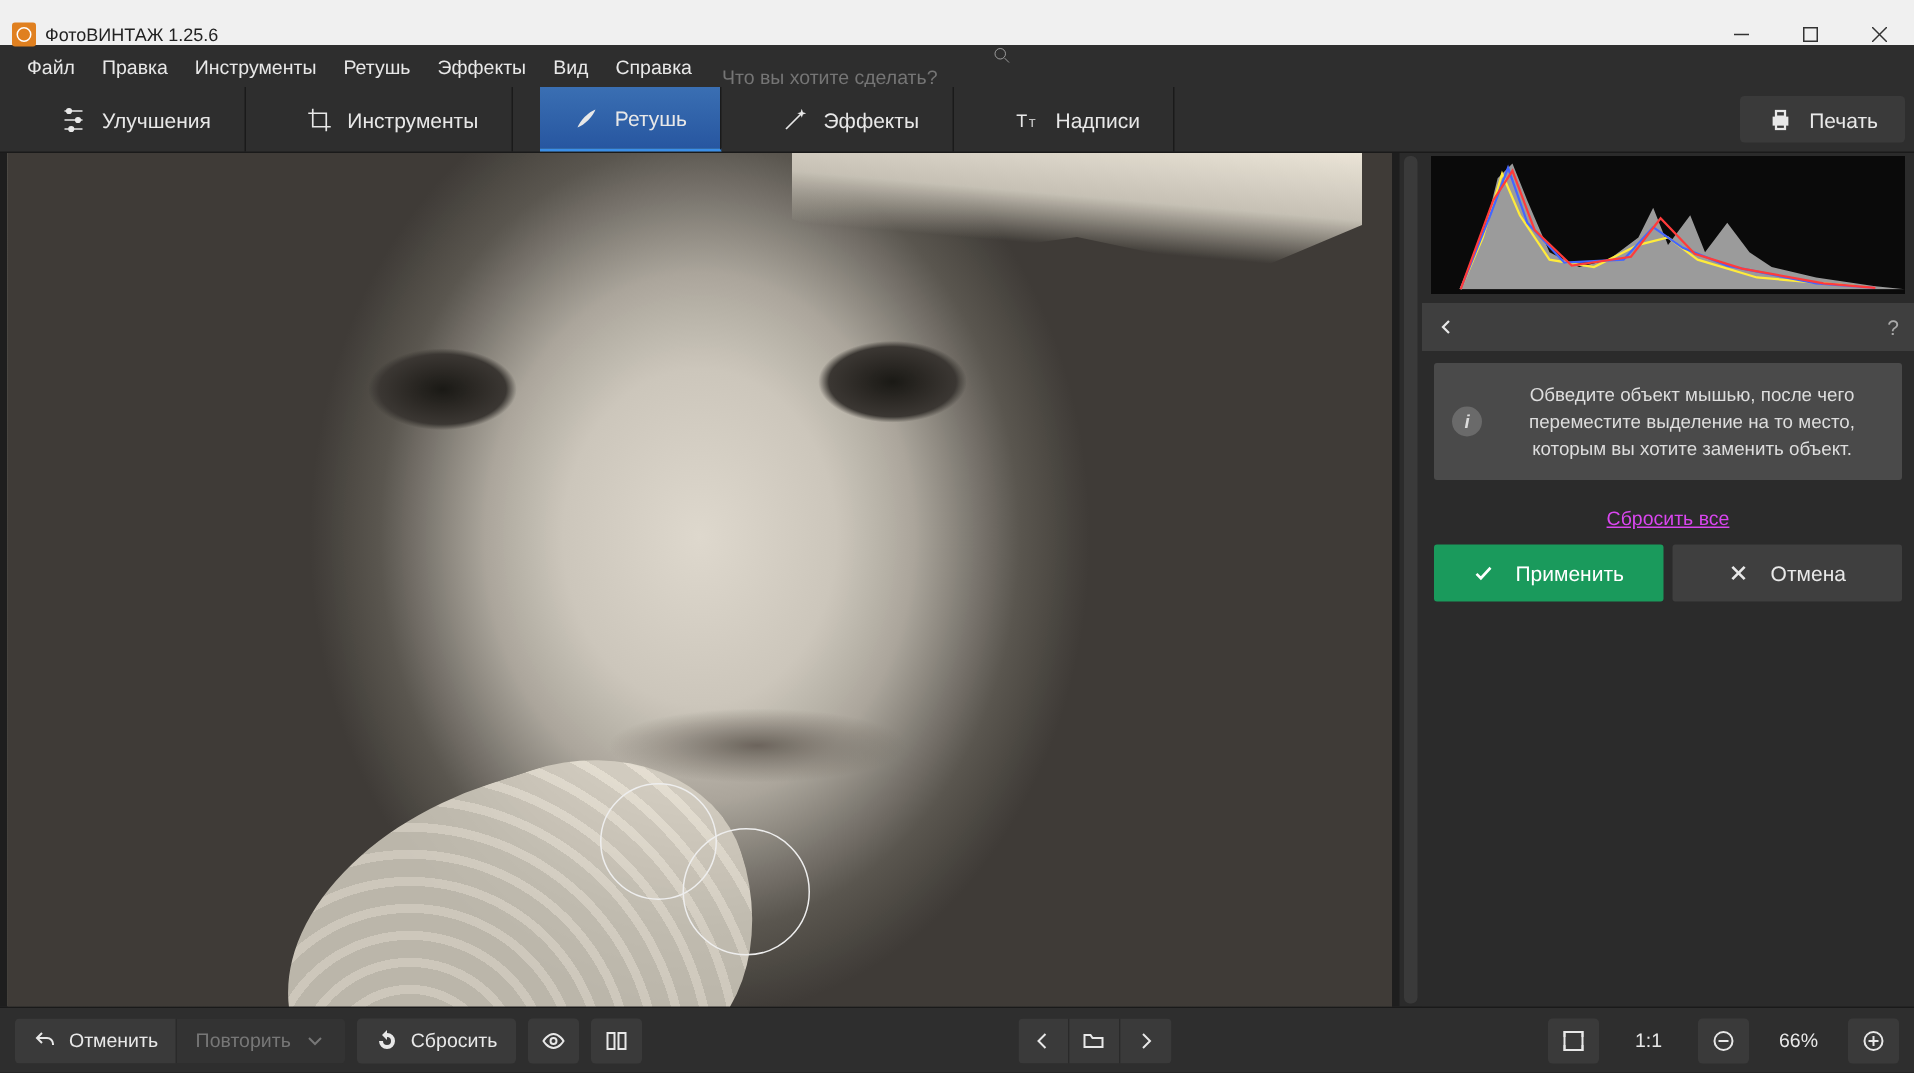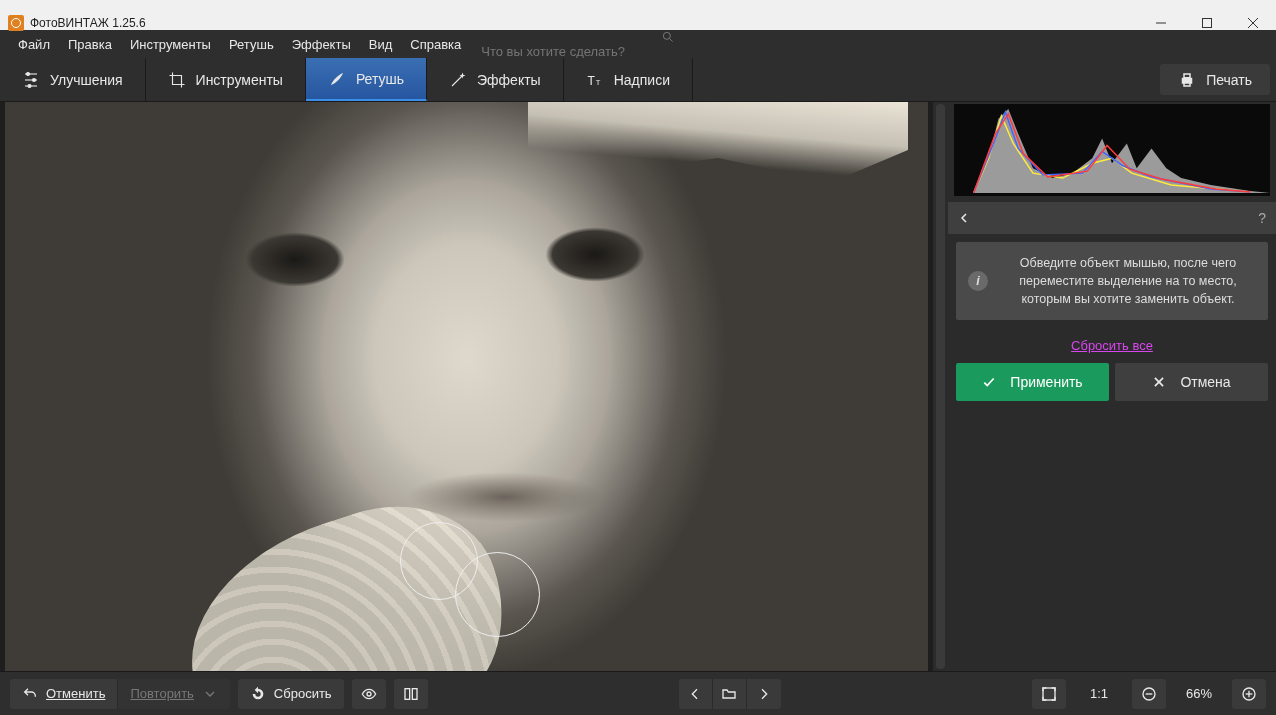--- a/index.html
+++ b/index.html
@@ -25,21 +25,21 @@
   .winbtn{width:46px;height:30px;display:flex;align-items:center;justify-content:center;color:#333;cursor:default;}
   .winbtn svg{width:10px;height:10px;}
   
   .menubar{height:28px;background:#2e2e2e;display:flex;align-items:center;padding:0 10px;gap:2px;font-size:13px;color:var(--text-light);}
   .menubar .menu-item{padding:4px 8px;cursor:default;}
   .menubar .search-wrap{display:flex;align-items:flex-end;margin-left:10px;color:var(--text-dim);flex-direction:column;}
   .menubar .search-wrap svg{width:14px;height:14px;margin-right:6px;stroke:var(--text-dim);fill:none;}
   .menubar input{background:transparent;border:none;outline:none;color:var(--text-dim);font-size:13px;width:200px;}
   
   .toolbar{height:44px;background:#2e2e2e;display:flex;align-items:stretch;border-bottom:1px solid #1a1a1a;}
-  .tab{display:flex;align-items:center;gap:10px;padding:0 22px;font-size:14px;color:var(--text-light);border-right:1px solid #1a1a1a;cursor:default;}
+  .tab{display:flex;align-items:center;gap:10px;padding:0 22px;font-size:14px;color:var(--text-light);border-right:1px solid #1a1a1a;cursor:default;margin-left:18px;}
   .tab.active{background:linear-gradient(#3a6fb3,#2756a0);border-bottom:2px solid #3b8fe8;}
   .tab svg{width:18px;height:18px;fill:none;stroke:currentColor;stroke-width:1.5;}
   .toolbar .spacer{flex:1;}
   .toolbar .rbtn{display:flex;align-items:center;gap:10px;padding:0 18px;margin:6px 6px 6px 0;border-radius:3px;font-size:14px;cursor:default;}
   .rbtn.save{background:var(--accent-green);color:#fff;}
   .rbtn.print{background:#3a3a3a;color:var(--text-light);}
   .rbtn svg{width:18px;height:18px;fill:currentColor;}
   
   .main{flex:1;display:flex;min-height:0;}
   .canvas-wrap{flex:1;position:relative;background:#1e1e1e;overflow:hidden;}
@@ -88,21 +88,21 @@
   .abtn.apply{background:var(--accent-green);color:#fff;}
   .abtn.cancel{background:#3f3f3f;color:var(--text-light);}
   .abtn svg{width:14px;height:14px;}
   
   .bottombar{height:44px;background:#2e2e2e;display:flex;align-items:center;padding:0 10px;gap:8px;font-size:13px;border-top:1px solid #1a1a1a;}
   .bbtn{height:30px;display:flex;align-items:center;gap:8px;padding:0 12px;background:#3a3a3a;border-radius:3px;cursor:default;}
   .bbtn.icon-only{padding:0;width:34px;justify-content:center;}
   .bbtn.disabled{color:#777;background:#333;}
   .bbtn svg{width:16px;height:16px;fill:none;stroke:currentColor;stroke-width:2;}
   .bgroup{display:flex;border-radius:3px;overflow:hidden;}
-  .bgroup .bbtn{border-radius:0;margin:0;border-right:1px solid #2a2a2a;text-decoration:underline;}
+  .bgroup .bbtn{border-radius:0;margin:0;border-right:1px solid #2a2a2a;}
   .bgroup .bbtn:last-child{border-right:none;}
   .bottombar .spacer{flex:1;}
   .zoomval{min-width:50px;text-align:center;}
 </style>
 </head>
 <body>
 
 <div class="titlebar">
   <div class="app-icon"></div>
   <div class="title">ФотоВИНТАЖ 1.25.6</div>

